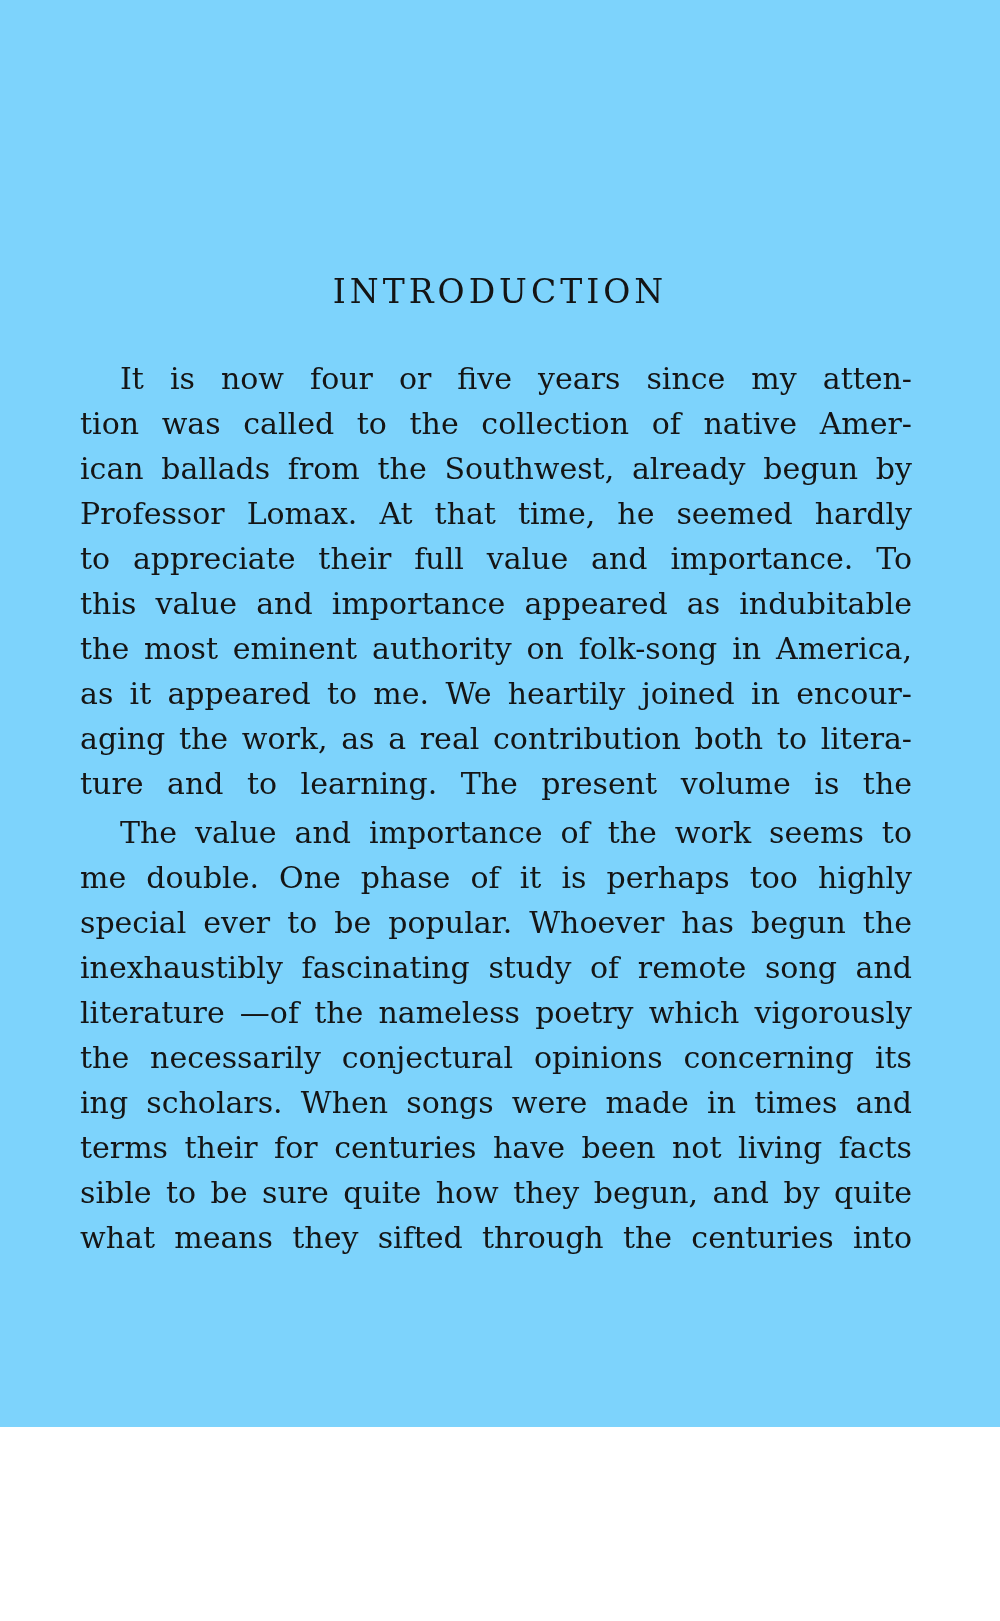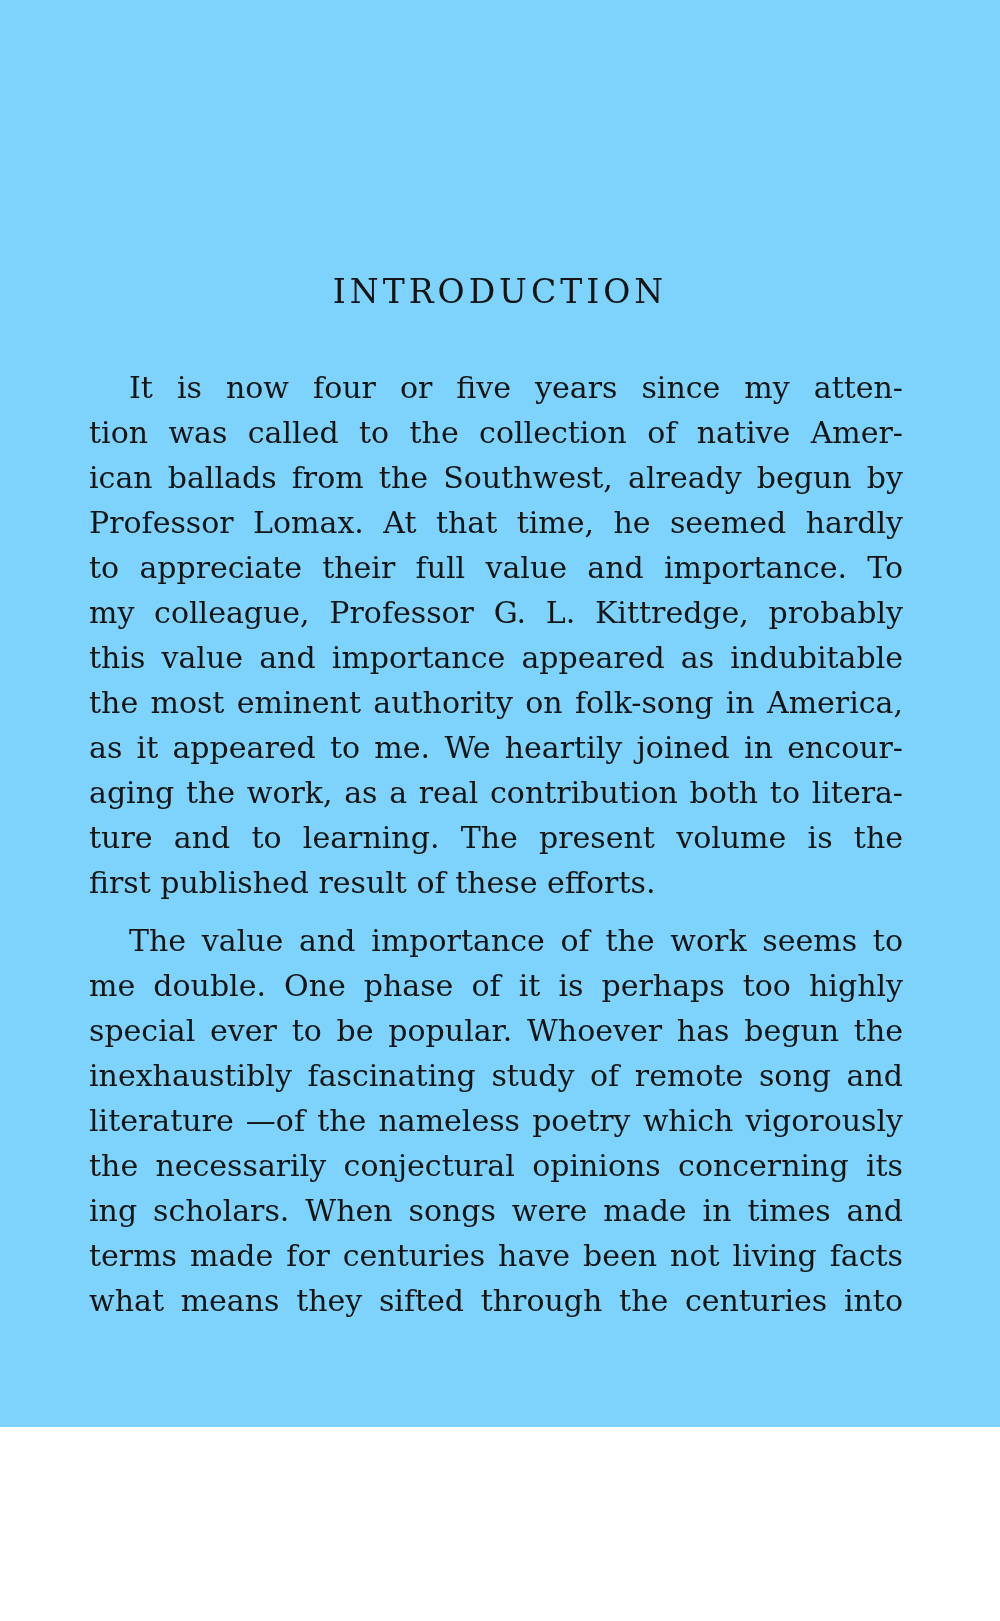--- a/index.html
+++ b/index.html
@@ -30,21 +30,21 @@
   }
   .text-block {
     position: absolute;
     top: 352px;
     left: 76px;
     width: 840px;
     font-size: 30px;
     line-height: 45px;
   }
   .para {
-    margin: 13px;
+    margin: 4px;
   }
   .line {
     text-align: justify;
     text-align-last: justify;
     -moz-text-align-last: justify;
     white-space: nowrap;
     overflow: hidden;
   }
   .line.indent {
     text-indent: 40px;
@@ -59,33 +59,32 @@
 
 <div class="page">
   <h1 class="heading">INTRODUCTION</h1>
   <div class="text-block">
       <div class="para">
         <div class="line indent">It is now four or five years since my atten-</div>
         <div class="line">tion was called to the collection of native Amer-</div>
         <div class="line">ican ballads from the Southwest, already begun by</div>
         <div class="line">Professor Lomax.  At that time, he seemed hardly</div>
         <div class="line">to appreciate their full value and importance.  To</div>
-        <div class="line">my colleague, Professor G. L. Kittredge, probably</div>
         <div class="line">this value and importance appeared as indubitable</div>
         <div class="line">the most eminent authority on folk-song in America,</div>
         <div class="line">as it appeared to me.  We heartily joined in encour-</div>
         <div class="line">aging the work, as a real contribution both to litera-</div>
         <div class="line">ture and to learning.  The present volume is the</div>
-        <div class="line last">first published result of these efforts.</div>
       </div>
       <div class="para">
         <div class="line indent">The value and importance of the work seems to</div>
         <div class="line">me double.  One phase of it is perhaps too highly</div>
         <div class="line">special ever to be popular.  Whoever has begun the</div>
         <div class="line">inexhaustibly fascinating study of remote song and</div>
         <div class="line">literature —of the nameless poetry which vigorously</div>
         <div class="line">the necessarily conjectural opinions concerning its</div>
         <div class="line">ing scholars.  When songs were made in times and</div>
-        <div class="line">terms made for centuries have been not living facts</div>
+        <div class="line">terms their for centuries have been not living facts</div>
+        <div class="line">sible to be sure quite how they begun, and by quite</div>
         <div class="line">what means they sifted through the centuries into</div>
       </div>
     </div>
 </div>
 
 </body></html>

